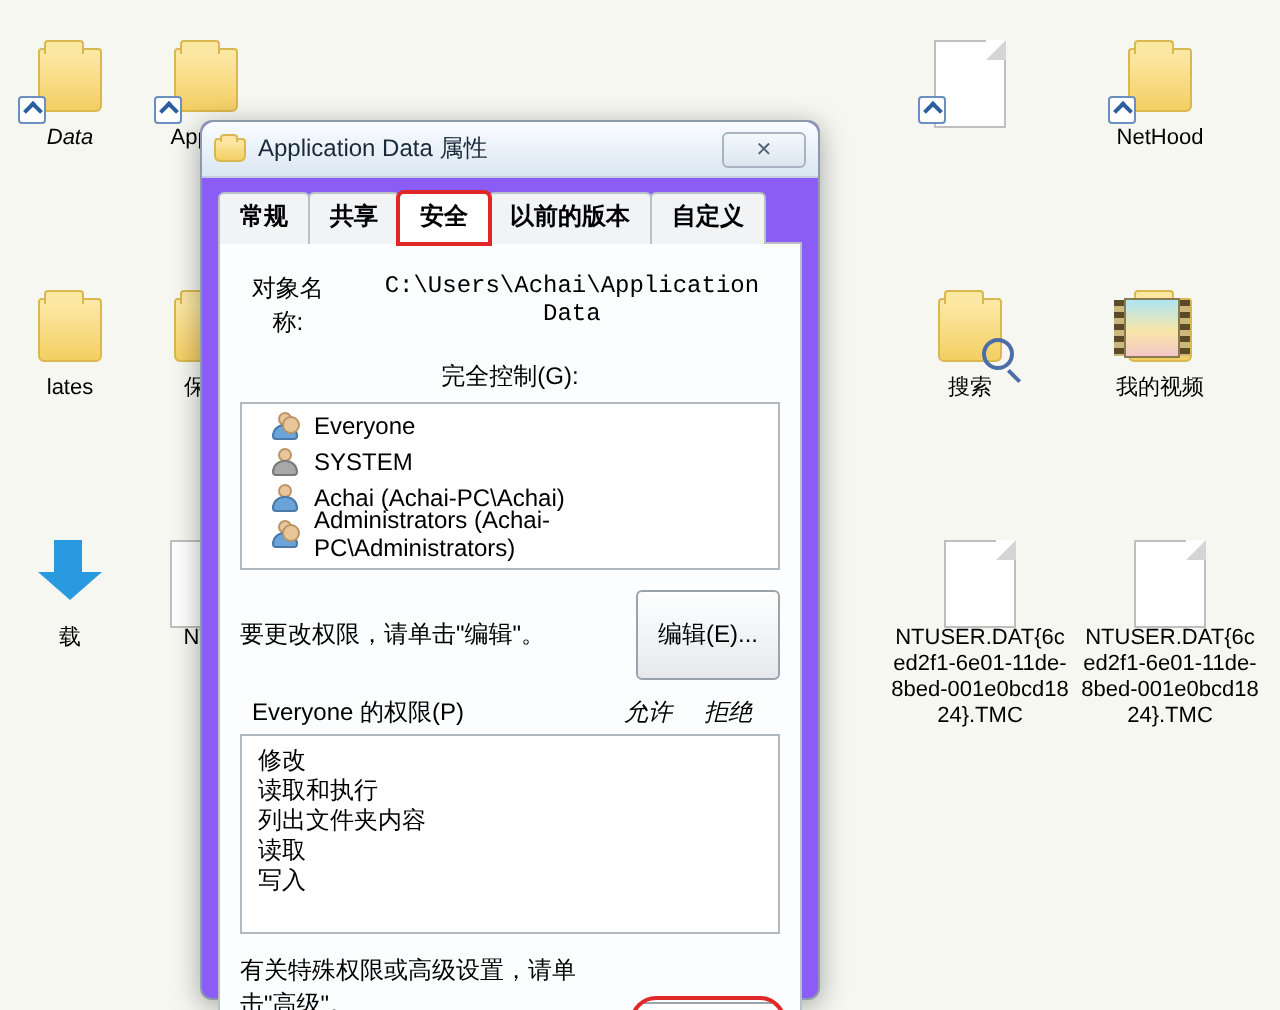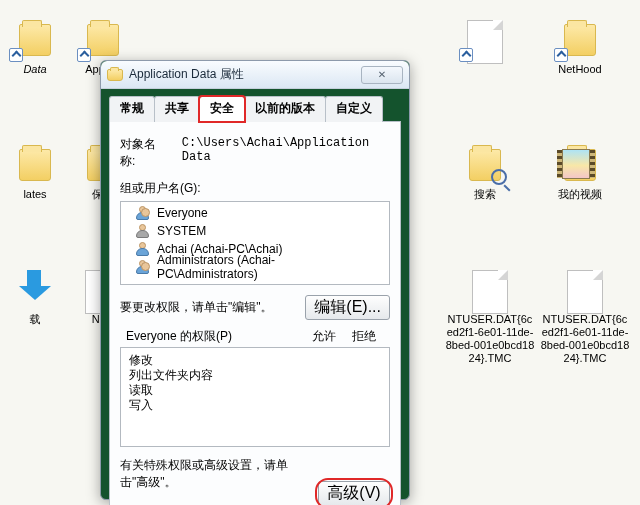--- a/index.html
+++ b/index.html
@@ -19,50 +19,50 @@
   .shortcut-arrow::after { content:""; position:absolute; left:3px; top:3px; width:5px; height:5px; border-left:2px solid #2b5f9e; border-top:2px solid #2b5f9e; transform:rotate(45deg); }
   .film-strip { position:absolute; left:6px; top:4px; width:28px; height:30px; background:linear-gradient(#aee4f5,#f8e7a8 55%,#f4c7c7); border:1px solid #8a7a50; }
   .film-strip::before,.film-strip::after{content:"";position:absolute;top:0;bottom:0;width:5px;background:repeating-linear-gradient(#5a4a28 0 3px,#cdb77a 3px 6px);}
   .film-strip::before{left:-6px;} .film-strip::after{right:-6px;}
   .search-mag{position:absolute;right:2px;bottom:0;width:16px;height:16px;border:2px solid #4a6ea8;border-radius:50%;}
   .search-mag::after{content:"";position:absolute;right:-6px;bottom:-6px;width:8px;height:2px;background:#4a6ea8;transform:rotate(45deg);}
   .dl-arrow{position:absolute;inset:6px;background:#2a9ae0;}
   .dl-arrow::after{content:"";position:absolute;left:-8px;bottom:-10px;border-left:16px solid transparent;border-right:16px solid transparent;border-top:14px solid #2a9ae0;}
 
   
-  .dialog { position:absolute; left:100px; top:60px; width:310px; height:440px; background:#14532d; border:1px solid #8d9aab; border-radius:6px; box-shadow:0 3px 14px rgba(0,0,0,.35); }
+  .dialog { position:absolute; left:100px; top:60px; width:310px; height:440px; background:#8b5cf6; border:1px solid #8d9aab; border-radius:6px; box-shadow:0 3px 14px rgba(0,0,0,.35); }
   .titlebar { height:28px; background:linear-gradient(#f9fcff,#dbe7f3); border-bottom:1px solid #c6d0dc; border-radius:6px 6px 0 0; display:flex; align-items:center; padding:0 6px; }
   .titlebar .app-ic { width:16px; height:16px; margin-right:6px; position:relative; }
   .titlebar .app-ic .folder-ic{width:16px;height:12px;top:2px;}
   .titlebar .app-ic .folder-ic::before{top:-3px;width:7px;height:3px;}
   .titlebar .ttl { flex:1; font-size:12px; color:#1a2a3a; }
   .titlebar .close { width:42px; height:18px; background:linear-gradient(#f4f8fd,#dbe5ef); border:1px solid #a8b4c1; border-radius:3px; text-align:center; color:#556270; line-height:15px; }
   .close::before{content:"✕"; font-size:10px;}
 
   .body { padding:6px 8px 8px; }
   .tabs { display:flex; border-bottom:1px solid #b8c0c8; }
   .tab { padding:3px 10px 4px; border:1px solid #b8c0c8; border-bottom:none; background:#f1f3f5; margin-right:-1px; position:relative; top:1px; border-radius:3px 3px 0 0; font-size:12px;font-weight:bold;}
   .tab.active { background:#fff; border-bottom:1px solid #fff; z-index:2;}
   .tab.hl { outline:2px solid #e02828; outline-offset:-1px; }
   .panel { border:1px solid #b8c0c8; border-top:none; background:#fcfdfe; padding:10px; }
 
-  .row { margin:4px 0; font-size:12px; }
+  .row { margin:4px 0; font-size:12px;text-align:center; }
   .obj-line { display:flex; gap:14px; }
   .listbox { border:1px solid #b3b9c0; background:#fff; height:84px; overflow:hidden; margin-top:3px; padding:2px 14px; }
   .grp-item { display:flex; align-items:center; gap:6px; height:18px; font-family: "Courier New", monospace; font-size:12px; }
   .uic { width:16px; height:16px; position:relative; }
   .uic .head{position:absolute;left:4px;top:1px;width:7px;height:7px;border-radius:50%;background:#e9c69a;border:1px solid #bb9566;}
   .uic .body2{position:absolute;left:1px;top:7px;width:13px;height:8px;border-radius:6px 6px 2px 2px;background:#6aa4d8;border:1px solid #4a7aa8;}
   .uic.sys .body2{background:#a8a8a8;border-color:#7a7a7a;}
   .uic.multi::after{content:"";position:absolute;left:6px;top:3px;width:7px;height:7px;border-radius:50%;background:#e9c69a;border:1px solid #bb9566;}
 
   .edit-row { display:flex; align-items:center; justify-content:space-between; margin:10px 0 8px; }
-  .btn { background:linear-gradient(#fefefe,#e6e9ec); border:1px solid #9aa2ab; border-radius:3px; padding:1px 8px; min-width:72px; text-align:center; font-size:16px; }
+  .btn { background:linear-gradient(#fefefe,#e6e9ec); border:1px solid #9aa2ab; border-radius:3px; padding:13px 8px; min-width:72px; text-align:center; font-size:12px; }
   .perm-head { display:flex; justify-content:space-between; padding:0 6px; margin-top:4px;}
-  .perm-head span:nth-child(2),.perm-head span:nth-child(3){ width:40px; text-align:center; }
+  .perm-head span:nth-child(2),.perm-head span:nth-child(3){ width:40px; text-align:center;font-style:italic; }
   .perm-head span:first-child{ flex:1; }
   .permbox { border:1px solid #b3b9c0; background:#fff; height:100px; overflow:hidden; margin-top:2px; padding:4px 8px; }
   .perm-row { height:15px; font-size:12px; }
   .adv-row { display:flex; justify-content:space-between; align-items:flex-start; margin-top:10px; gap:8px;}
   .adv-row .txt { flex:1; }
   .hl-btn { outline:2px solid #e02828; outline-offset:1px; border-radius:10px;margin-top:24px; }
   .link { color:#0b52c1; text-decoration:underline; margin-top:10px; display:inline-block; }
 </style>
 </head>
 <body>
@@ -164,21 +164,21 @@
       <div class="tab">共享</div>
       <div class="tab active hl">安全</div>
       <div class="tab">以前的版本</div>
       <div class="tab">自定义</div>
     </div>
     <div class="panel">
       <div class="row obj-line">
         <span>对象名称:</span>
         <span style="font-family:'Courier New',monospace;">C:\Users\Achai\Application Data</span>
       </div>
-      <div class="row" style="margin-top:10px;">组或用户名(G):</div>
+      <div class="row" style="margin-top:10px;">完全控制(G):</div>
       <div class="listbox">
         <div class="grp-item">
             <span class="uic multi">
               <span class="head"></span>
               <span class="body2"></span>
             </span>
             <span>Everyone</span>
           </div>
         <div class="grp-item">
             <span class="uic sys">
@@ -206,20 +206,21 @@
         <span>要更改权限，请单击"编辑"。</span>
         <div class="btn">编辑(E)...</div>
       </div>
       <div class="perm-head">
         <span>Everyone 的权限(P)</span>
         <span>允许</span>
         <span>拒绝</span>
       </div>
       <div class="permbox">
         <div class="perm-row">修改</div>
+        <div class="perm-row">读取和执行</div>
         <div class="perm-row">列出文件夹内容</div>
         <div class="perm-row">读取</div>
         <div class="perm-row">写入</div>
       </div>
       <div class="adv-row">
         <div class="txt">有关特殊权限或高级设置，请单击"高级"。</div>
         <div class="hl-btn">
             <div class="btn">高级(V)</div>
           </div>
       </div>

